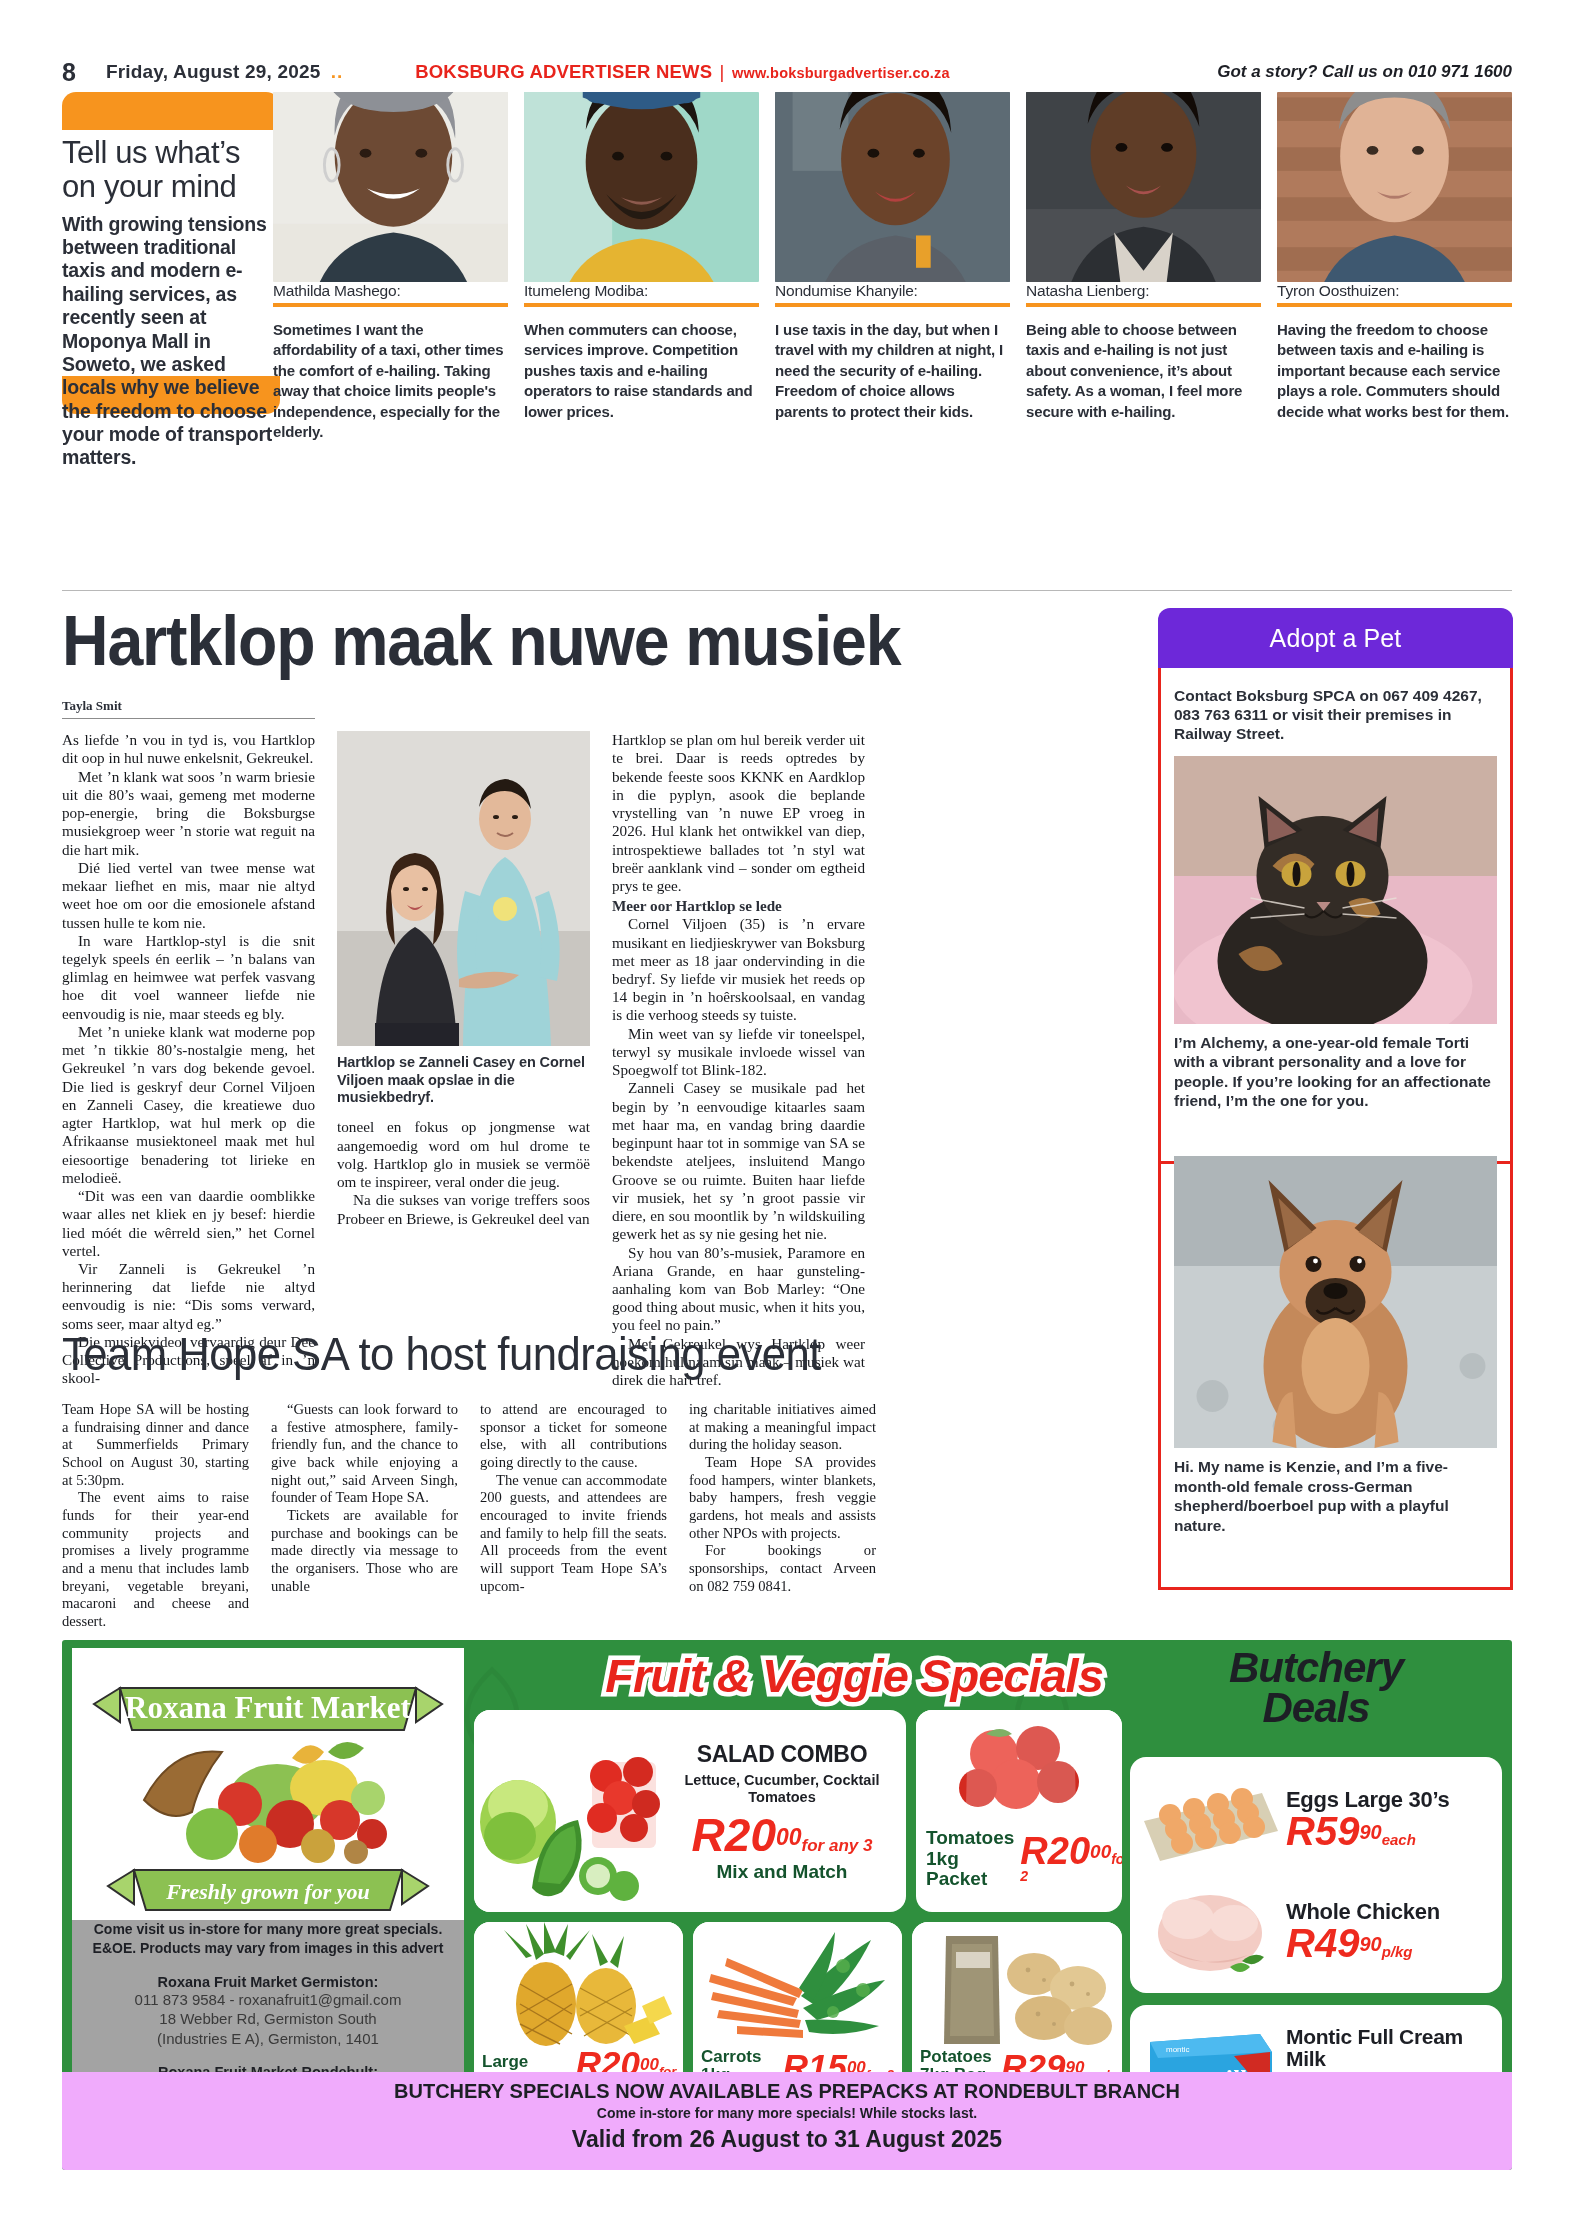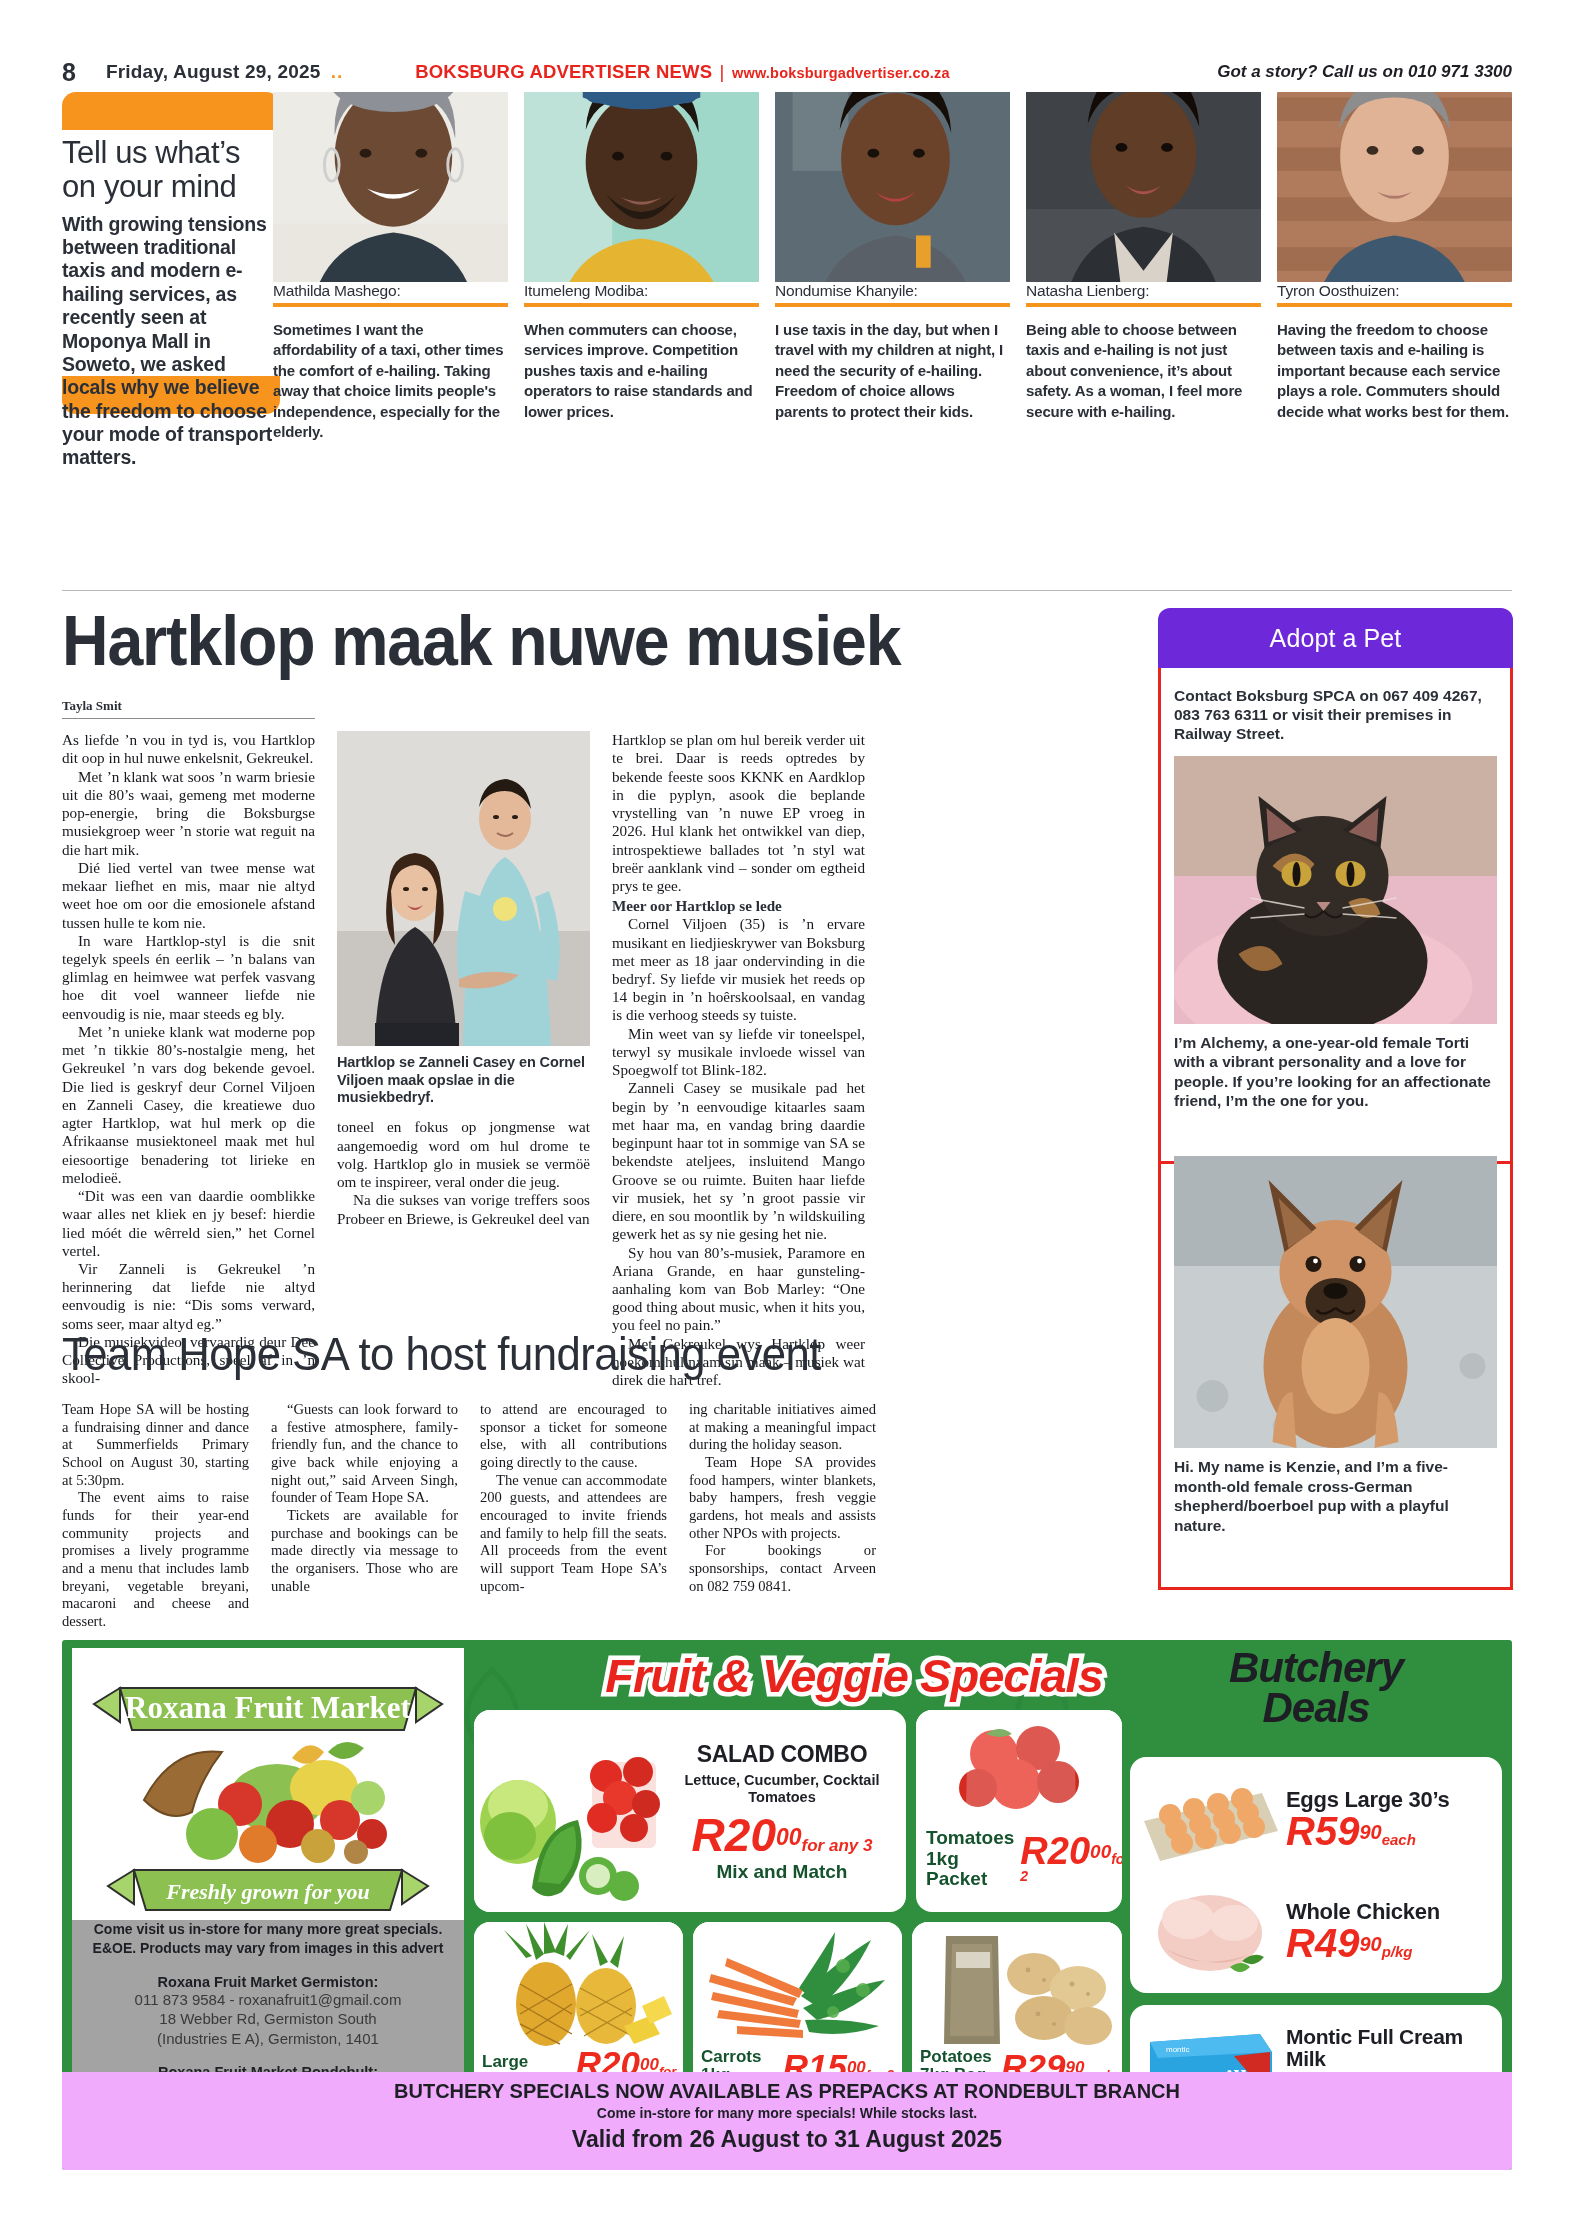--- a/index.html
+++ b/index.html
@@ -151,21 +151,21 @@
 
   <div class="masthead">
     <span class="page-num">8</span>
     <span class="issue-date">Friday,  August 29, 2025</span>
     <span class="dots">..</span>
     <span class="pub-title">
       <span>BOKSBURG ADVERTISER NEWS</span>
       <span class="sep">|</span>
       <span class="pub-url">www.boksburgadvertiser.co.za</span>
     </span>
-    <span class="story-tip">Got a story? Call us on 010 971 3300</span>
+    <span class="story-tip">Got a story? Call us on 010 971 1600</span>
   </div>
 
   <div class="voxpop">
     <div class="vox-orange-top"></div>
     <div class="vox-orange-bot"></div>
 
     <div class="vox-lede">
       <div class="vox-title">Tell us what’s on your mind</div>
       <div class="vox-intro">With growing tensions between traditional taxis and modern e-hailing services, as recently seen at Moponya Mall in Soweto, we asked locals why we believe the freedom to choose your mode of transport matters.</div>
     </div>

